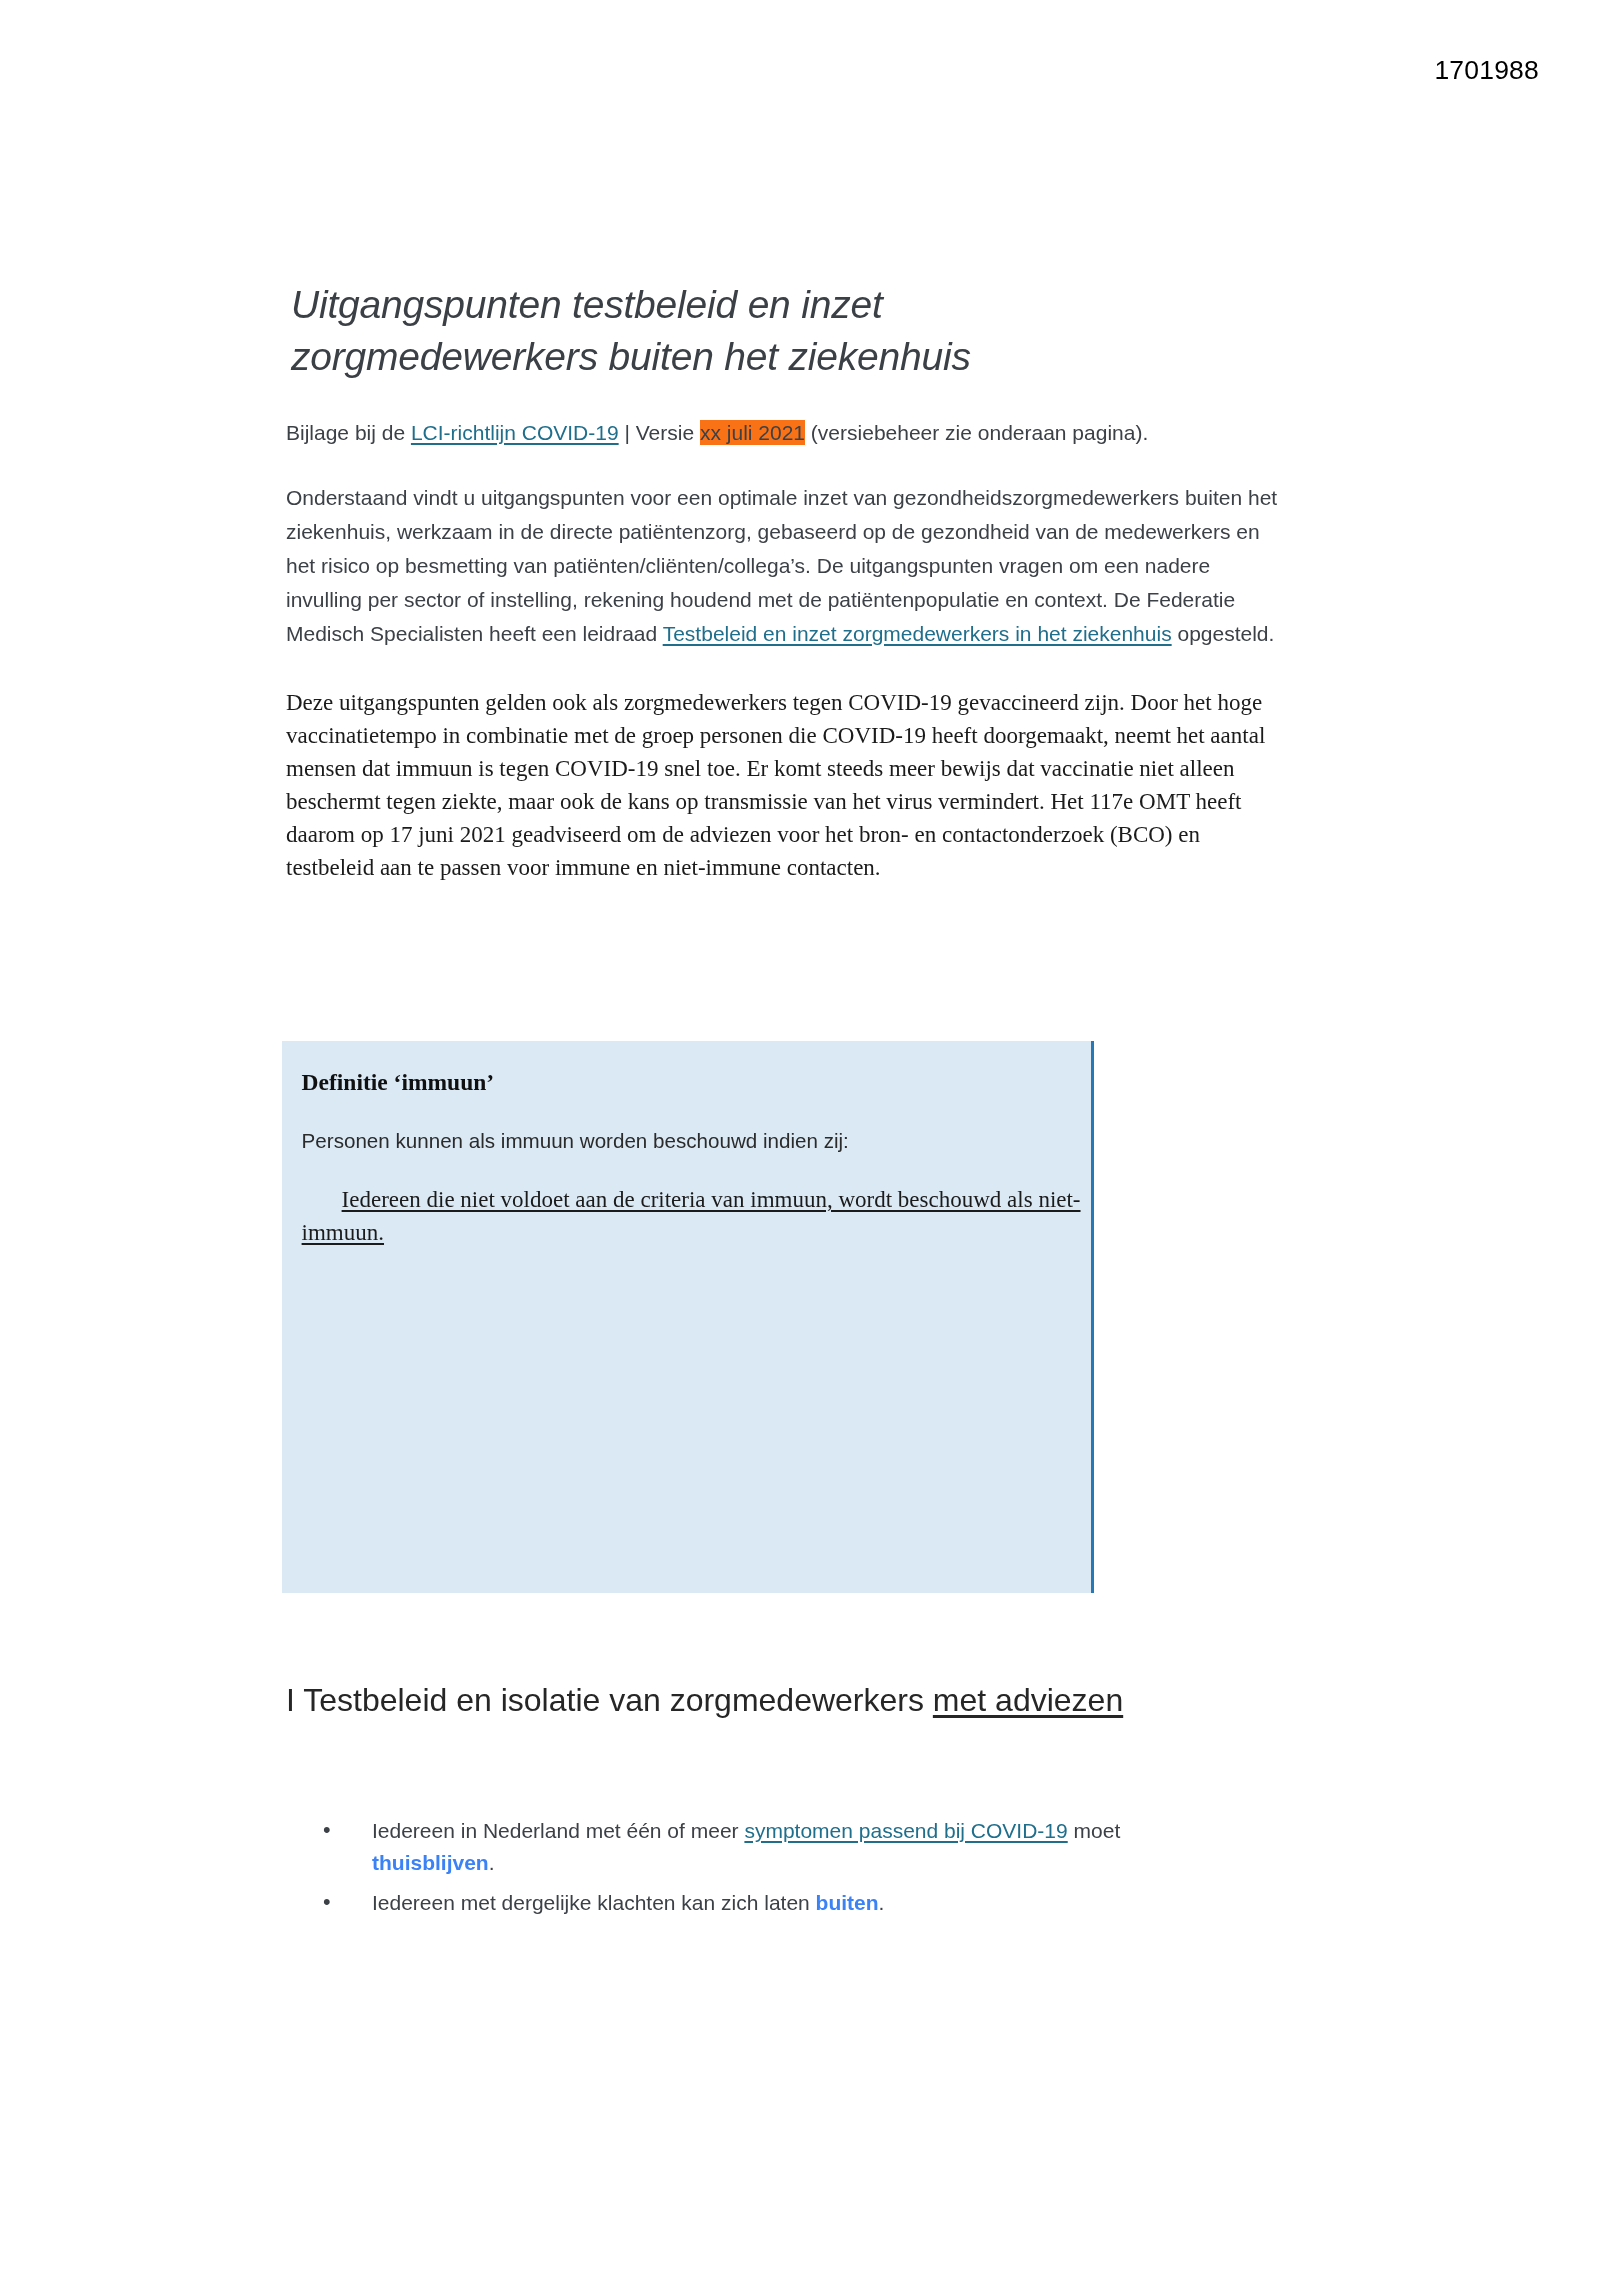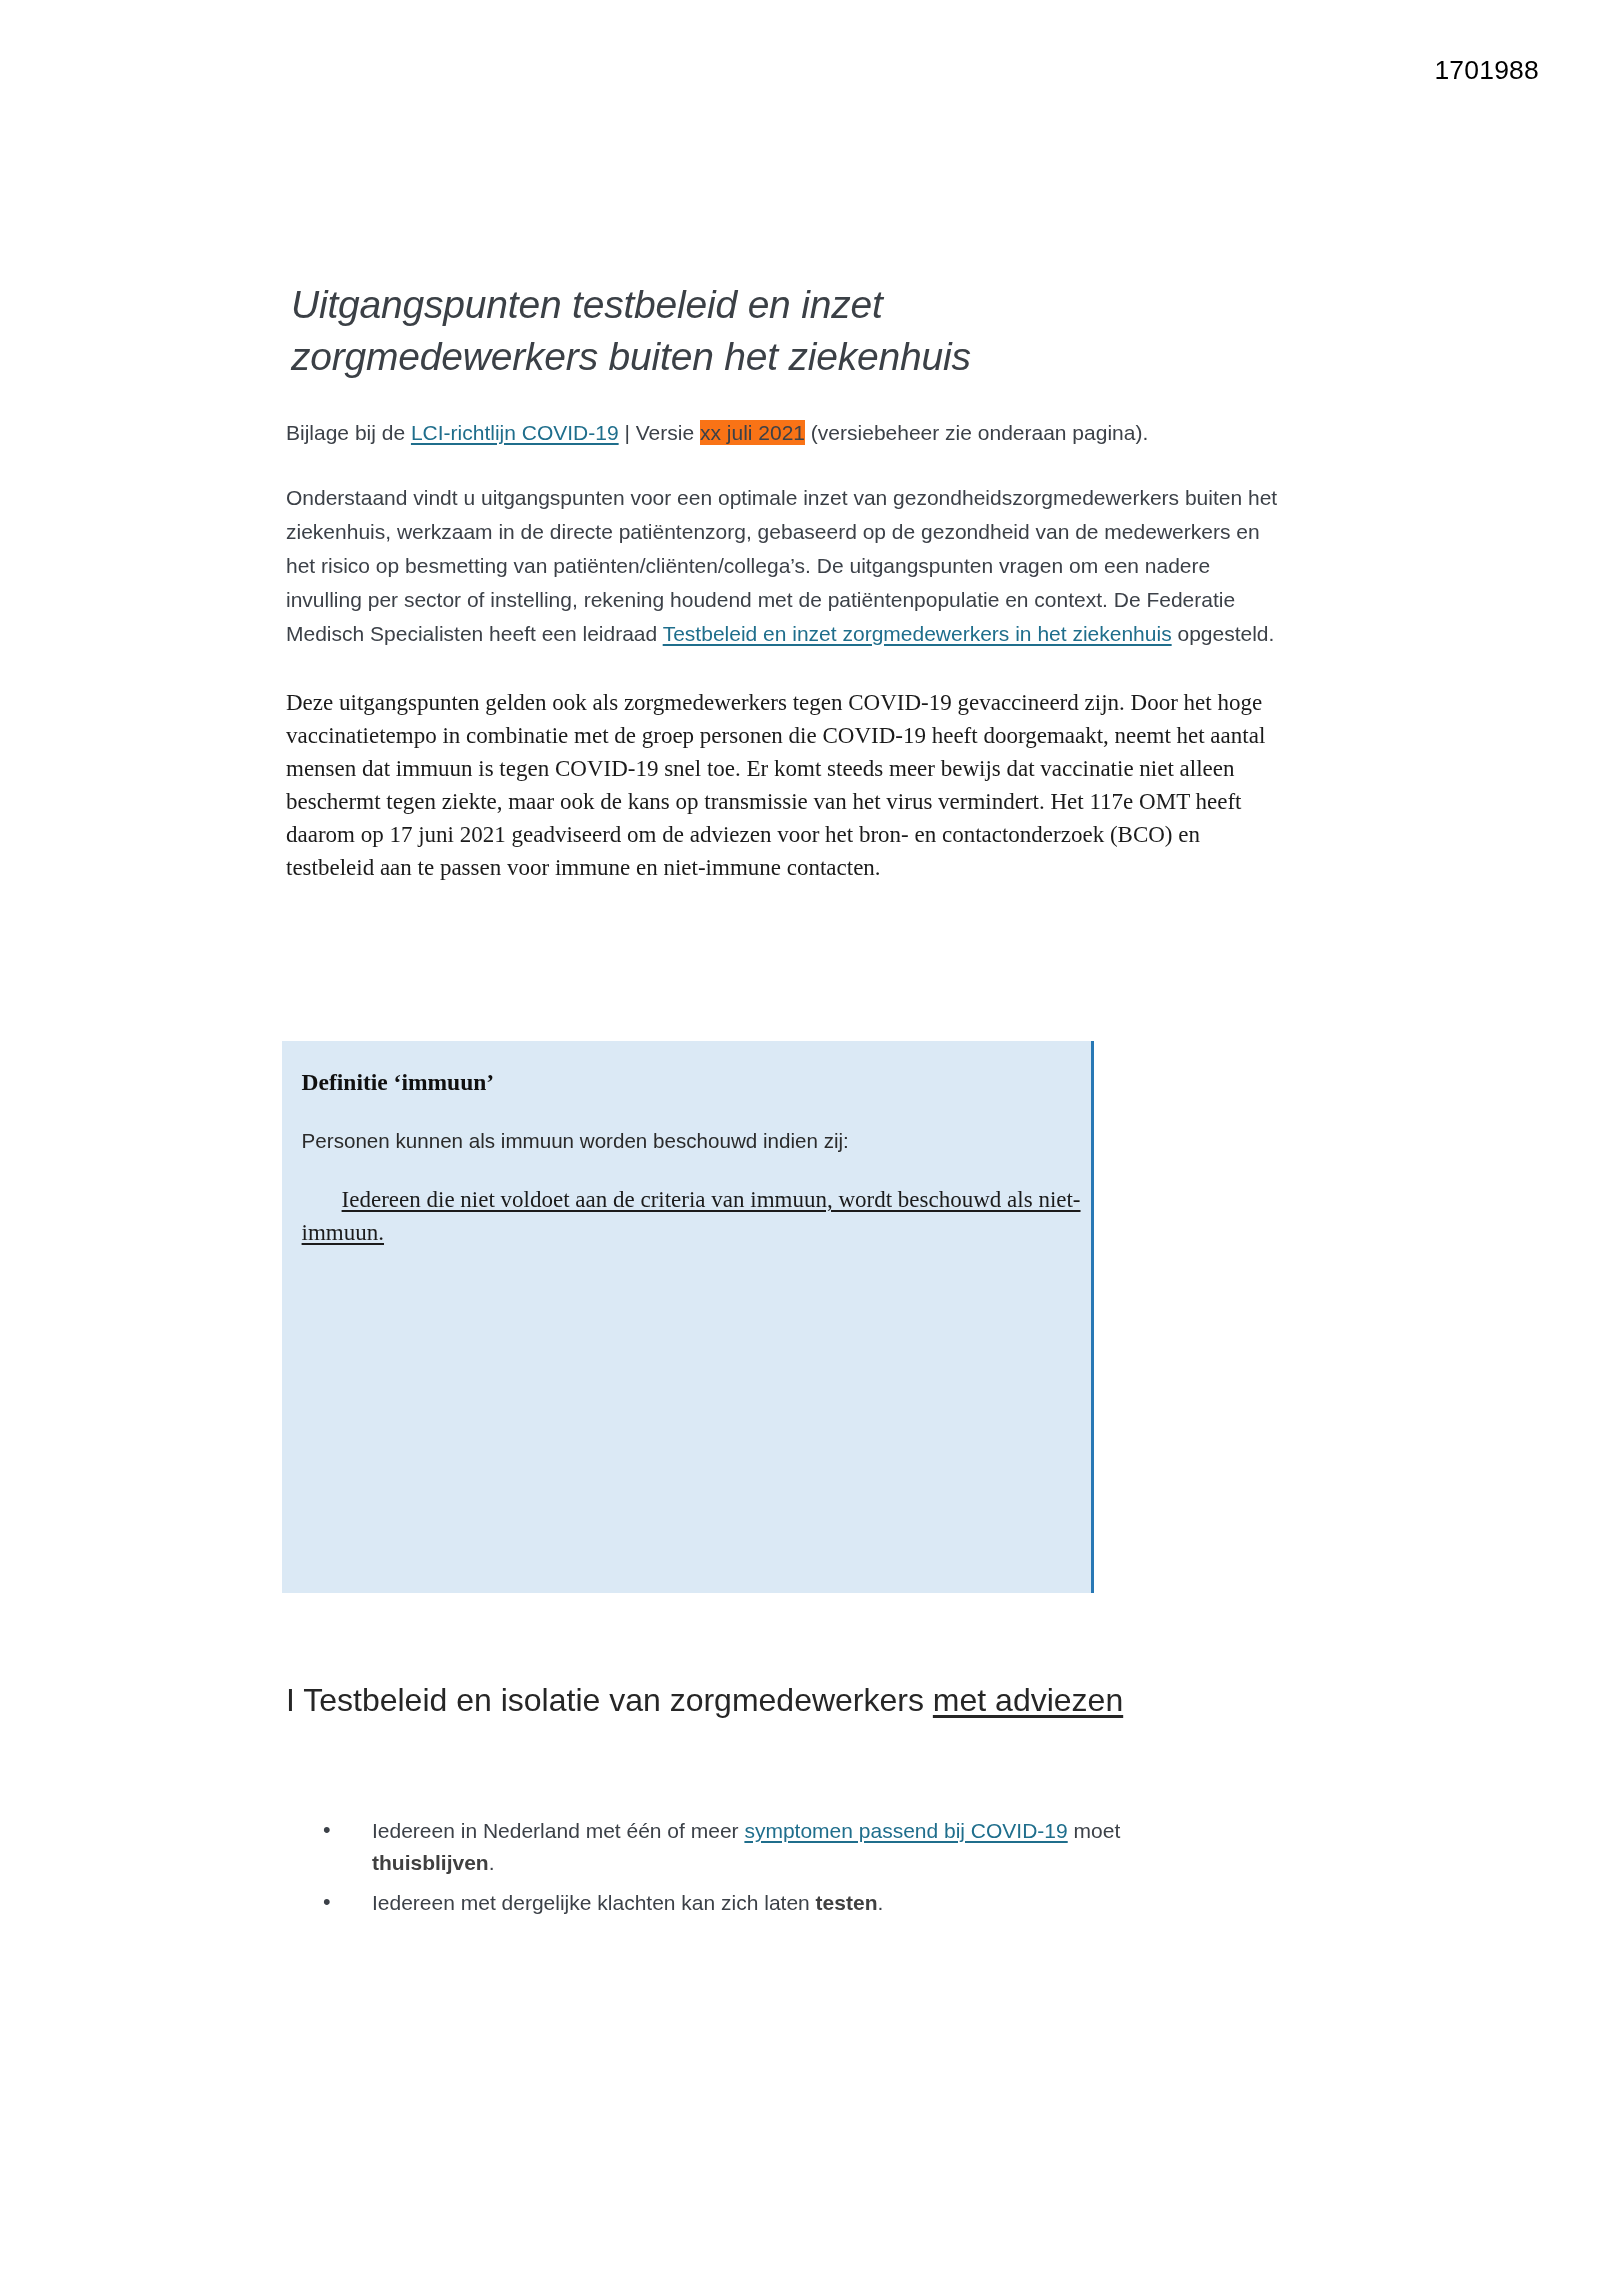--- a/index.html
+++ b/index.html
@@ -198,21 +198,21 @@
     margin-top: 7.8px;
   }
   ul.bullets > li::before {
     content: "\2022";
     position: absolute;
     left: 2px;
     top: -1px;
     font-size: 21.6px;
     color: #3c4148;
   }
-  b.strong { font-weight: bold; color: #404040; }
+  b.strong { font-weight: bold; color: #3b82f6; }
 </style>
 </head>
 <body>
 
 <div class="page">
 
   <div class="header-num">1701988</div>
 
   <div class="content">
 
@@ -240,18 +240,18 @@
 
   <h2 class="section-title">
     <span>I Testbeleid en isolatie van zorgmedewerkers </span><span class="u">met adviezen</span>
   </h2>
 
   <ul class="bullets">
     <li>
       <span>Iedereen in Nederland met één of meer </span><a class="link" href="#">symptomen passend bij COVID-19</a><span> moet </span><b class="strong">thuisblijven</b><span>.</span>
     </li>
     <li>
-      <span>Iedereen met dergelijke klachten kan zich laten </span><b class="strong">testen</b><span>.</span>
+      <span>Iedereen met dergelijke klachten kan zich laten </span><b class="strong">buiten</b><span>.</span>
     </li>
   </ul>
 
 </div>
 
 
 </body></html>

